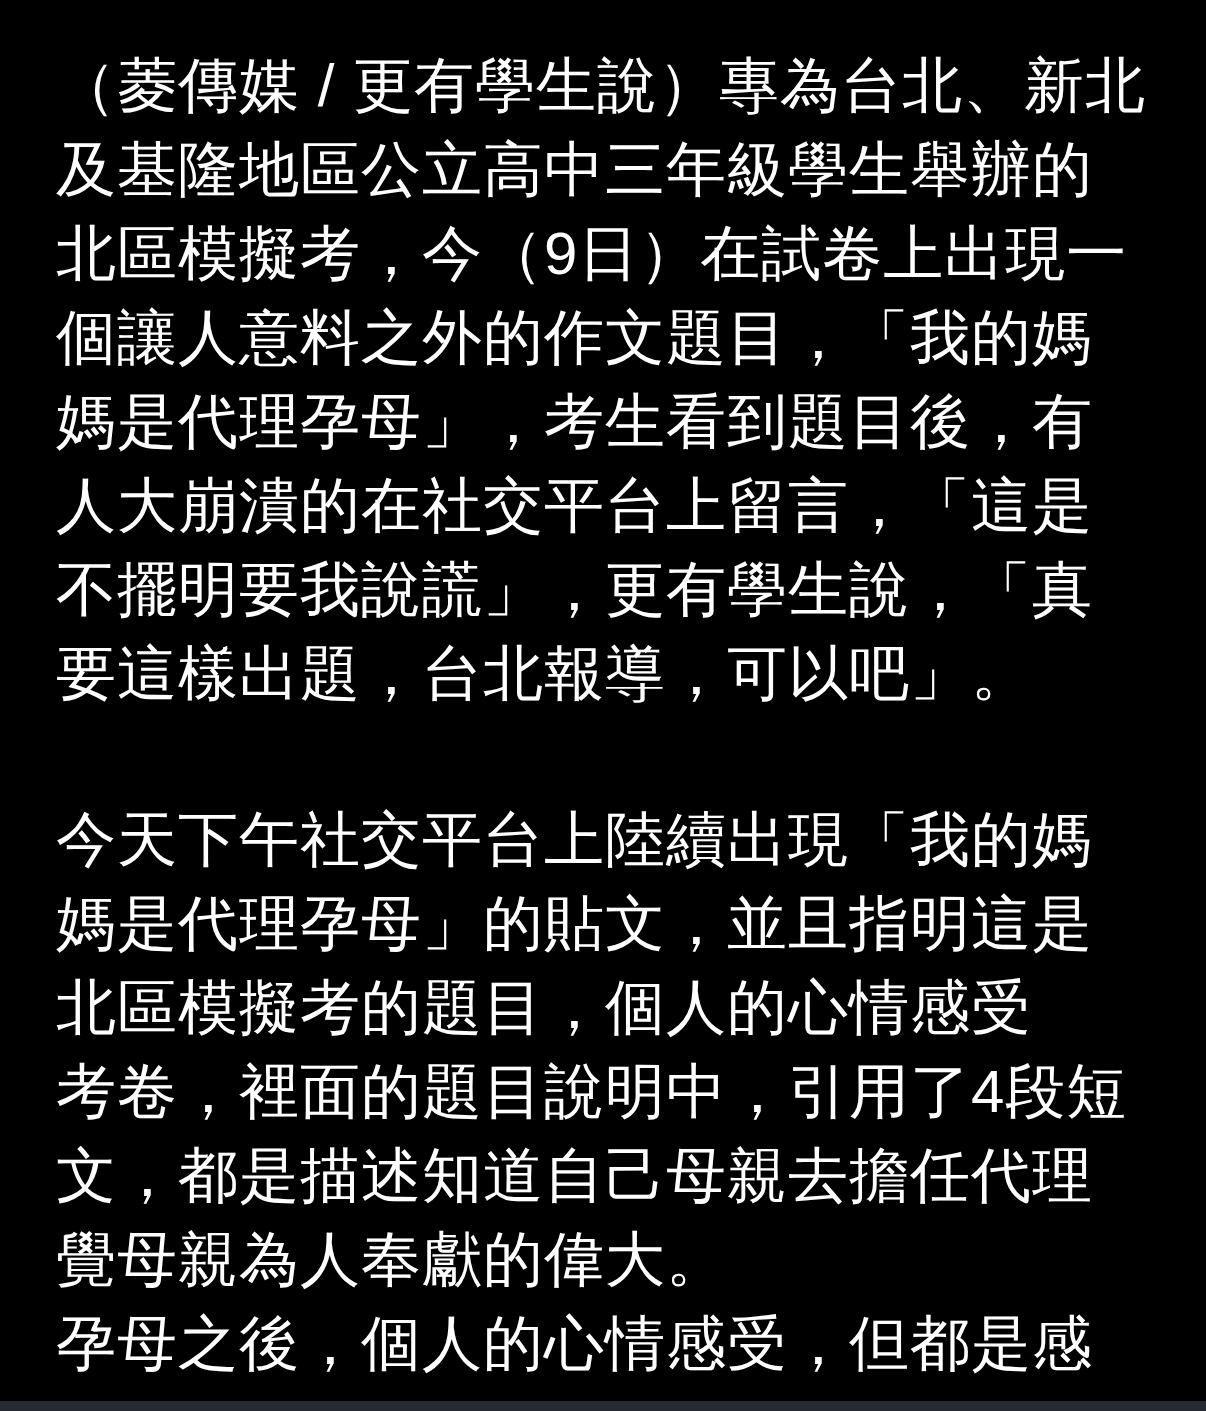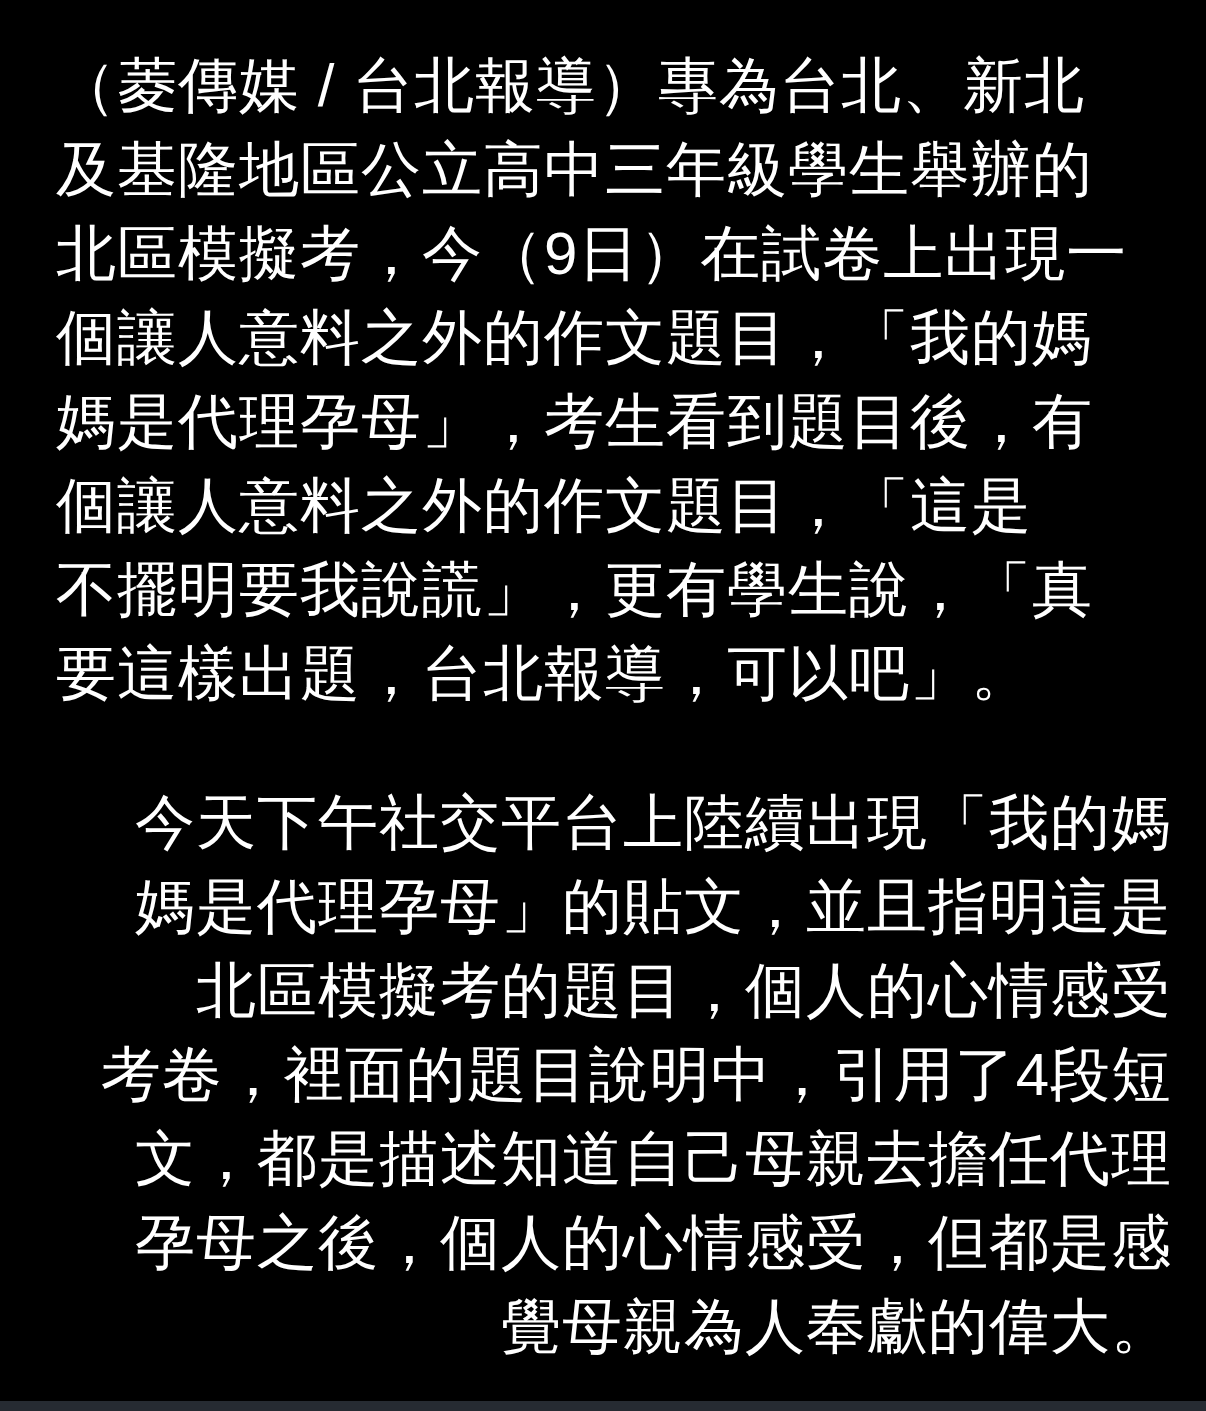--- a/index.html
+++ b/index.html
@@ -23,54 +23,53 @@
     color: var(--text-color, #ffffff);
     font-size: 60px;
     line-height: 84px;
     font-weight: 400;
     letter-spacing: 1px;
   }
   .para {
     margin: 0;
   }
   .para + .para {
-    margin-top: 65px;
-    text-align: right;
+    margin-top: 82px;
   }
   .line {
     height: 84px;
     white-space: nowrap;
   }
   .bottom-bar {
     position: absolute;
     left: 0;
     bottom: 0;
     width: 100%;
     height: 10px;
     background: var(--bar-color, #262b32);
   }
 </style>
 </head>
 <body style="--page-bg: #000000; --text-color: #ffffff; --bar-color: #262b32;">
 
 <div class="article" lang="zh-Hant">
   <div class="para">
-    <div class="line">（菱傳媒 / 台北報導）專為台北、新北</div>
+    <div class="line">（菱傳媒 / 更有學生說）專為台北、新北</div>
     <div class="line">及基隆地區公立高中三年級學生舉辦的</div>
     <div class="line">北區模擬考，今（9日）在試卷上出現一</div>
     <div class="line">個讓人意料之外的作文題目，「我的媽</div>
     <div class="line">媽是代理孕母」，考生看到題目後，有</div>
-    <div class="line">個讓人意料之外的作文題目，「這是</div>
+    <div class="line">人大崩潰的在社交平台上留言，「這是</div>
     <div class="line">不擺明要我說謊」，更有學生說，「真</div>
     <div class="line">要這樣出題，台北報導，可以吧」。</div>
   </div>
   <div class="para">
     <div class="line">今天下午社交平台上陸續出現「我的媽</div>
     <div class="line">媽是代理孕母」的貼文，並且指明這是</div>
     <div class="line">北區模擬考的題目，個人的心情感受</div>
     <div class="line">考卷，裡面的題目說明中，引用了4段短</div>
     <div class="line">文，都是描述知道自己母親去擔任代理</div>
+    <div class="line">覺母親為人奉獻的偉大。</div>
     <div class="line">孕母之後，個人的心情感受，但都是感</div>
-    <div class="line">覺母親為人奉獻的偉大。</div>
   </div>
 </div>
 
 <div class="bottom-bar"></div>
 
 </body></html>

